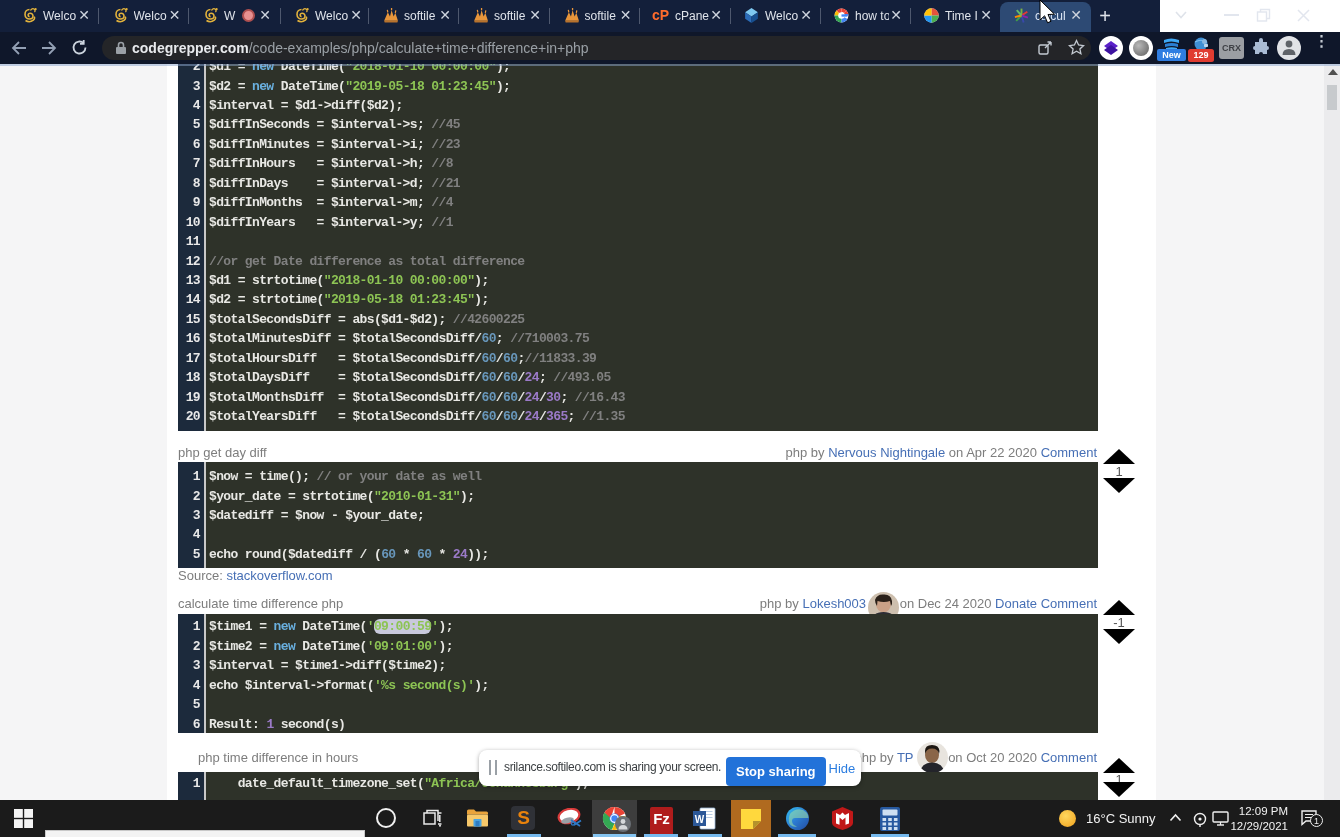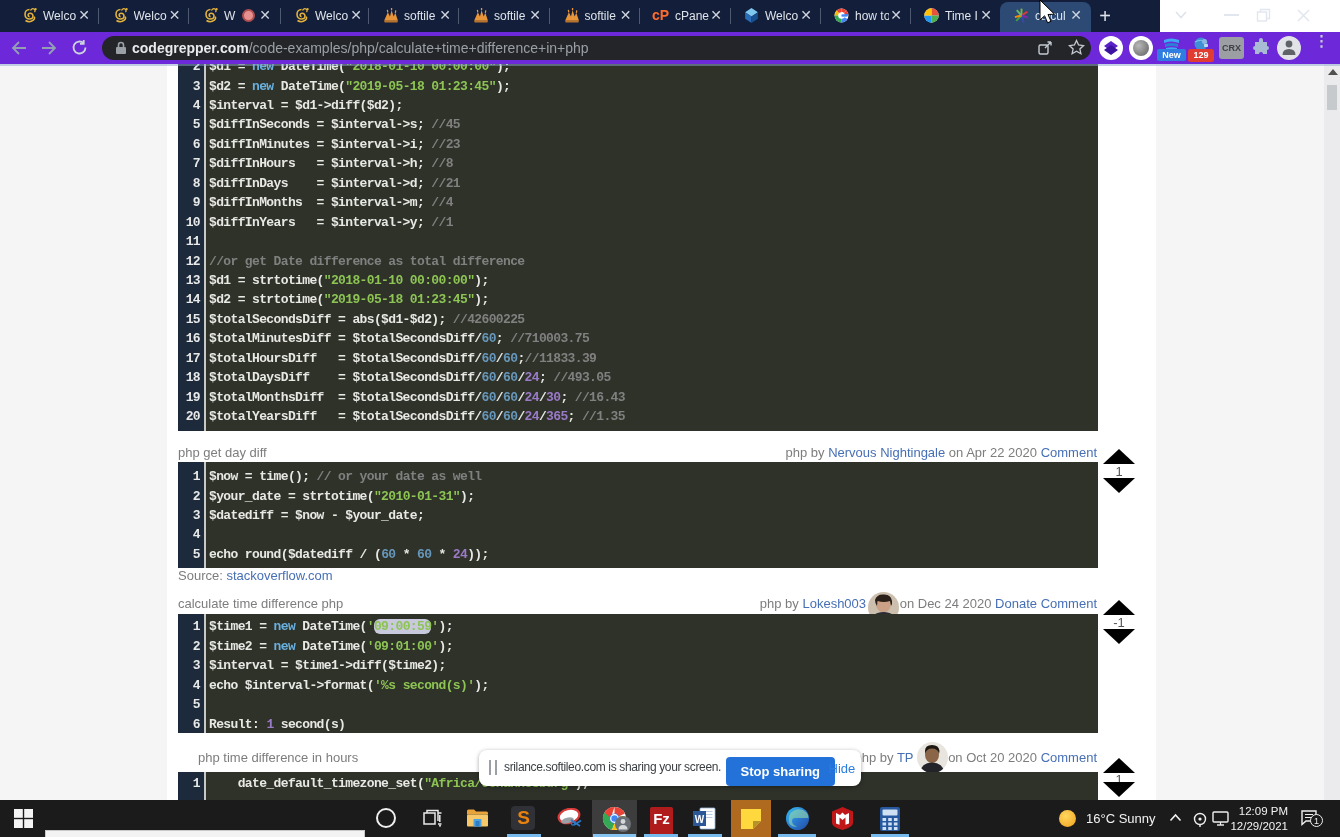--- a/index.html
+++ b/index.html
@@ -7,21 +7,21 @@
 .abs { position:absolute; }
 
 #tabbar { position:absolute; left:0; top:0; width:1160px; height:32px; background:#131f3a; }
 .tab { position:absolute; top:0; height:31px; width:91px; }
 .tab .ttl { position:absolute; left:35px; top:9px; font-size:12px; color:#dfe3ea; white-space:nowrap; overflow:hidden; width:34px; }
 .tab .tx { position:absolute; right:8px; top:8px; width:14px; height:14px; color:#cfd5df; font-size:14px; line-height:14px; text-align:center; }
 .tsep { position:absolute; top:8px; width:1px; height:16px; background:#4e586e; }
 .fav { position:absolute; left:13px; top:7px; width:17px; height:17px; }
 #activetab { position:absolute; left:1000px; top:2px; width:91px; height:31px; background:#2d4a74; border-radius:8px 8px 0 0; }
 
-#toolbar { position:absolute; left:0; top:32px; width:1340px; height:32.4px; background:#6d28d9; }
+#toolbar { position:absolute; left:0; top:32px; width:1340px; height:32.4px; background:#0f172a; }
 #urlpill { position:absolute; left:102px; top:3.5px; width:989px; height:24.5px; background:#242528; border-radius:12px; }
 
 
 #page { position:absolute; left:0; top:64.4px; width:1340px; height:735.6px; background:#ffffff; overflow:hidden; }
 #lgray { position:absolute; left:0; top:0; width:167px; height:736px; background:#f5f5f6; }
 #rgray { position:absolute; left:1156px; top:0; width:168px; height:736px; background:#f5f5f6; }
 #sbar  { position:absolute; left:1324px; top:0; width:16px; height:736px; background:#ebebed; }
 
 .cb { position:absolute; left:178px; width:920px; background:#2e3229; overflow:hidden; }
 .gutbg { position:absolute; left:0; top:0; width:26px; height:100%; background:#1c2a3c; }
@@ -470,21 +470,21 @@
       <div class="sepl"></div>
     <div class="row" style="top:2.5px">
         <span class="ln">1</span>
         <span class="cl">    date_default_timezone_set(<span class="s">"Africa/Johannesburg"</span>);</span>
       </div>
   </div>
 
   <div class="abs" style="left:479px;top:685.6px;width:382px;height:36px;background:#fff;border-radius:8px;box-shadow:0 1px 4px rgba(0,0,0,0.35);z-index:30;">
     <div class="abs" style="left:10px;top:10px;width:8px;height:15px;border-left:2.5px solid #9aa0a6;border-right:2.5px solid #9aa0a6;"></div>
     <div class="abs" style="left:25px;top:10.5px;font-size:12px;letter-spacing:-0.35px;color:#3c4043;white-space:nowrap;">srilance.softileo.com is sharing your screen.</div>
-    <div class="abs" style="left:246.8px;top:7px;width:109px;height:29px;background:#2272d9;border-radius:4px;color:#fff;font-size:13px;font-weight:bold;text-align:center;line-height:29px;">Stop sharing</div>
+    <div class="abs" style="left:246.8px;top:7px;width:100px;height:29px;background:#2272d9;border-radius:4px;color:#fff;font-size:13px;font-weight:bold;text-align:center;line-height:29px;">Stop sharing</div>
     <div class="abs" style="left:349.5px;top:11px;font-size:13px;color:#2b7de0;">Hide</div>
   </div>
 </div>
 
 <div id="taskbar">
 
   <svg class="abs" style="left:14px;top:9px" width="19" height="19" viewBox="0 0 19 19">
       <rect x="0" y="0" width="8.8" height="8.8" fill="#f5f5f5"></rect>
       <rect x="10.2" y="0" width="8.8" height="8.8" fill="#f5f5f5"></rect>
       <rect x="0" y="10.2" width="8.8" height="8.8" fill="#f5f5f5"></rect>

